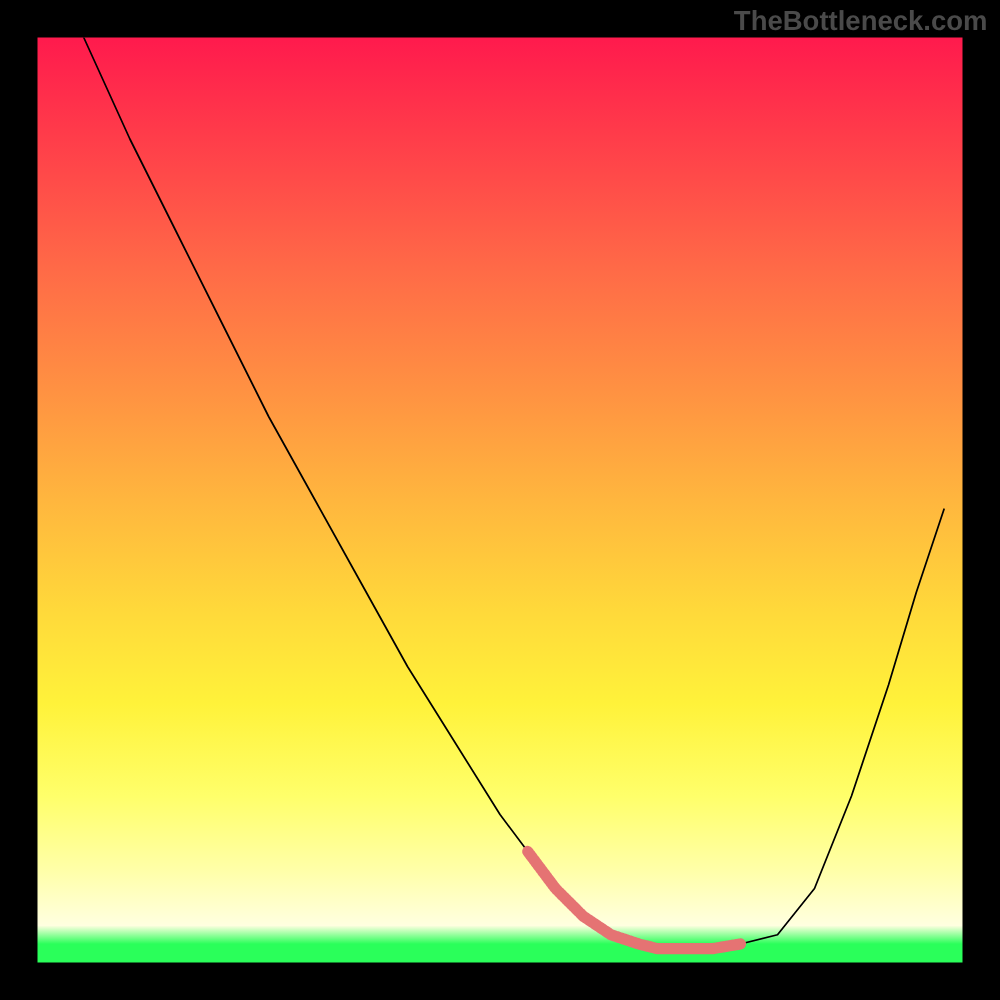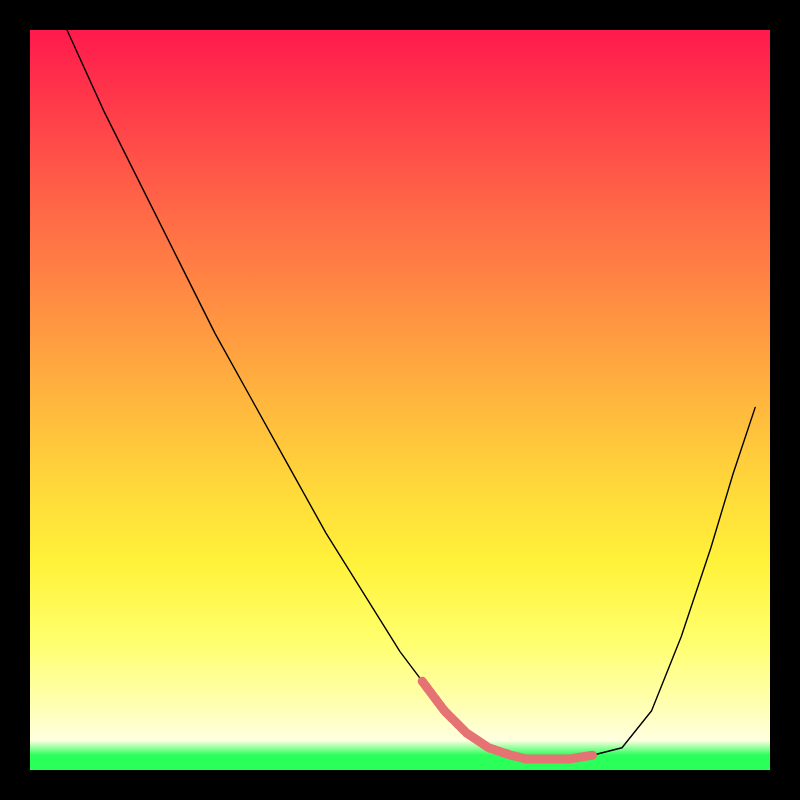--- a/index.html
+++ b/index.html
@@ -54,20 +54,21 @@
     font-size: 22px;
     font-weight: 600;
     user-select: none;
   }
 </style>
 </head>
 <body>
 
 <div class="frame">
 
+  <div class="watermark">TheBottleneck.com</div>
 
   <div class="plot-area">
     <svg viewBox="0 0 100 100" preserveAspectRatio="none">
       <g id="svg-series">
           <path d="M5.000 0.000 L10.000 11.000 L15.000 21.000 L20.000 31.000 L25.000 41.000 L30.000 50.000 L35.000 59.000 L40.000 68.000 L45.000 76.000 L50.000 84.000 L53.000 88.000 L56.000 92.000 L59.000 95.000 L62.000 97.000 L65.000 98.000 L67.000 98.500 L70.000 98.500 L73.000 98.500 L76.000 98.000 L80.000 97.000 L84.000 92.000 L88.000 82.000 L92.000 70.000 L95.000 60.000 L98.000 51.000" fill="none" stroke="#000000" stroke-width="0.189" stroke-linecap="round" stroke-linejoin="round"></path>
           <path d="M53.000 88.000 L56.000 92.000 L59.000 95.000 L62.000 97.000 L65.000 98.000 L67.000 98.500 L70.000 98.500 L73.000 98.500 L76.000 98.000" fill="none" stroke="#e57373" stroke-width="1.216" stroke-linecap="round" stroke-linejoin="round" stroke-dasharray="0.216 0.149"></path>
         </g>
     </svg>
   </div>
 

